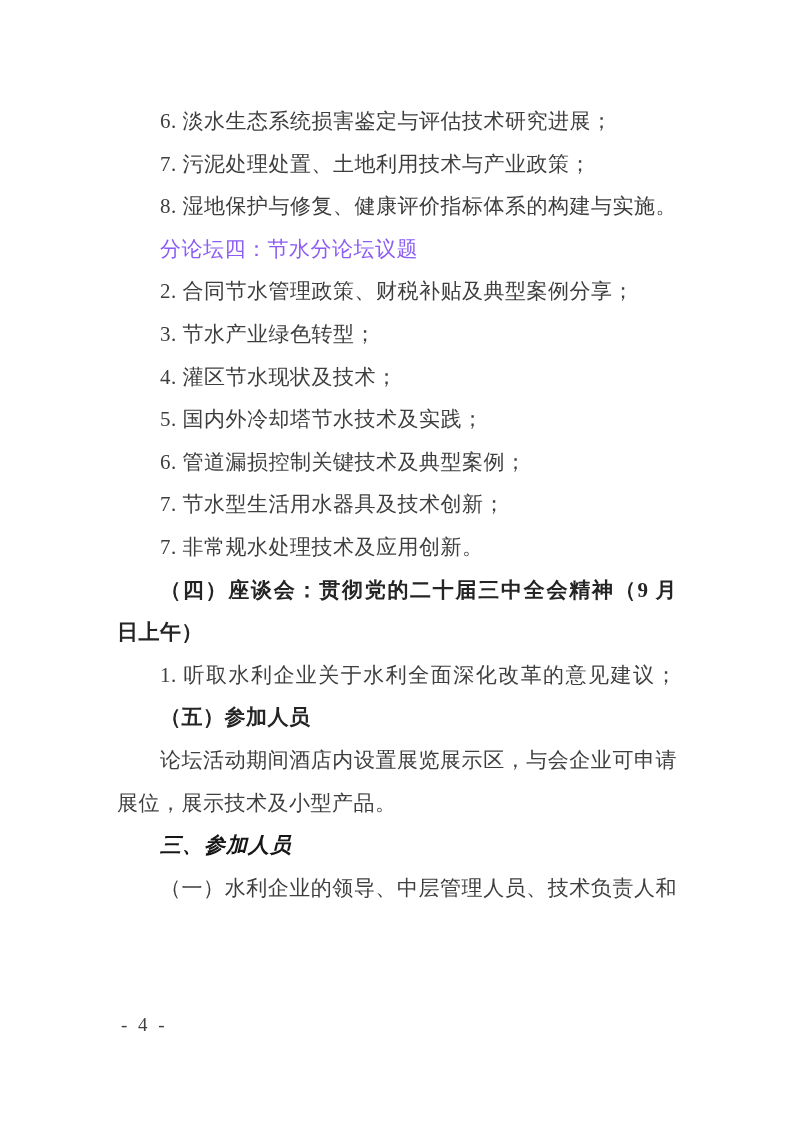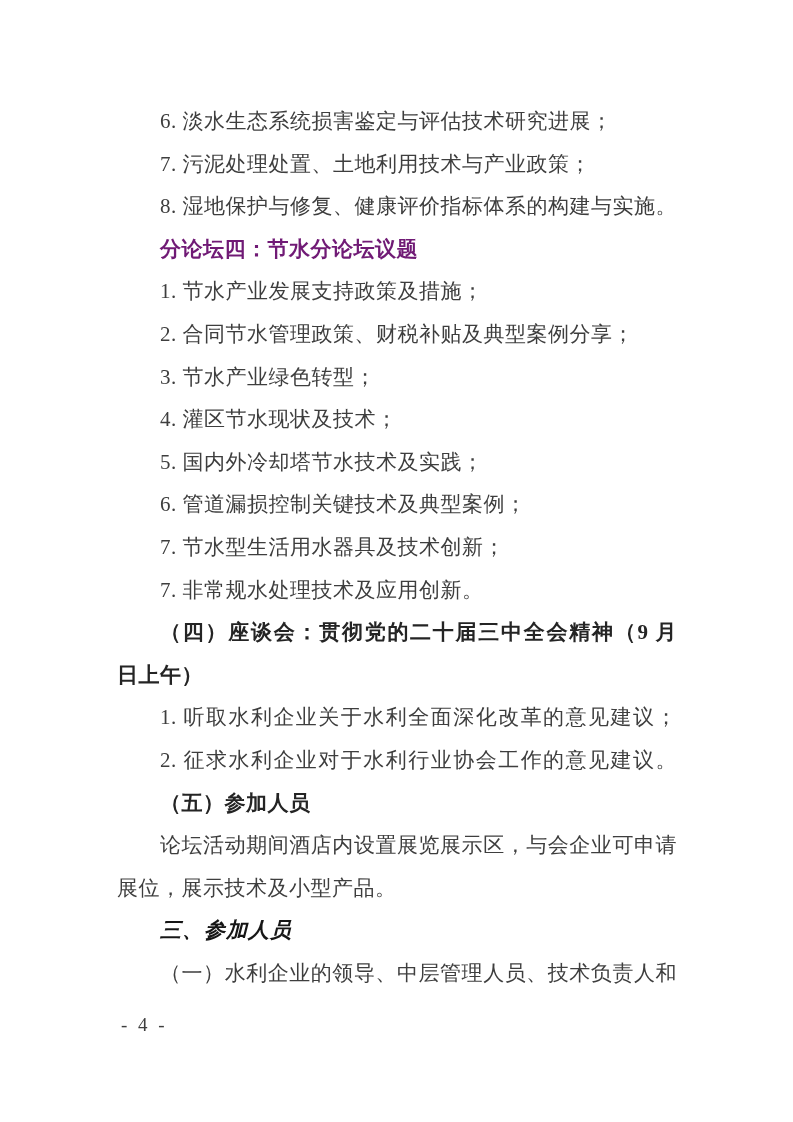--- a/index.html
+++ b/index.html
@@ -33,22 +33,22 @@
     padding-left: 43px;
   }
   
   .stretch {
     white-space: normal;
     text-align: justify;
     text-align-last: justify;
     overflow: hidden;
   }
   .h-fangsong {
-    font-weight: 700;
-    color: #701a75;
+    font-weight: 400;
+    color: #8b5cf6;
   }
   .h-kaiti {
     font-weight: 700;
     color: #242424;
   }
   .h-heiti {
     font-family: "Liberation Sans", "DejaVu Sans", sans-serif;
     font-weight: 700;
     color: #161616;
     letter-spacing: 1px;
@@ -67,32 +67,30 @@
 </style>
 </head>
 <body>
 
 <div class="page">
   <div class="content">
     <div class="line indent">6. 淡水生态系统损害鉴定与评估技术研究进展；</div>
     <div class="line indent">7. 污泥处理处置、土地利用技术与产业政策；</div>
     <div class="line indent">8. 湿地保护与修复、健康评价指标体系的构建与实施。</div>
     <div class="line indent h-fangsong">分论坛四：节水分论坛议题</div>
-    <div class="line indent">1. 节水产业发展支持政策及措施；</div>
     <div class="line indent">2. 合同节水管理政策、财税补贴及典型案例分享；</div>
     <div class="line indent">3. 节水产业绿色转型；</div>
     <div class="line indent">4. 灌区节水现状及技术；</div>
     <div class="line indent">5. 国内外冷却塔节水技术及实践；</div>
     <div class="line indent">6. 管道漏损控制关键技术及典型案例；</div>
     <div class="line indent">7. 节水型生活用水器具及技术创新；</div>
     <div class="line indent">7. 非常规水处理技术及应用创新。</div>
     <div class="line indent h-kaiti stretch">（四）座谈会：贯彻党的二十届三中全会精神（9 月 24</div>
     <div class="line h-kaiti">日上午）</div>
     <div class="line indent stretch">1. 听取水利企业关于水利全面深化改革的意见建议；</div>
-    <div class="line indent stretch">2. 征求水利企业对于水利行业协会工作的意见建议。</div>
     <div class="line indent h-kaiti">（五）参加人员</div>
     <div class="line indent stretch">论坛活动期间酒店内设置展览展示区，与会企业可申请</div>
     <div class="line">展位，展示技术及小型产品。</div>
     <div class="line indent h-heiti">三、参加人员</div>
     <div class="line indent stretch">（一）水利企业的领导、中层管理人员、技术负责人和</div>
   </div>
   <div class="page-number">- 4 -</div>
 </div>
 
 </body></html>

